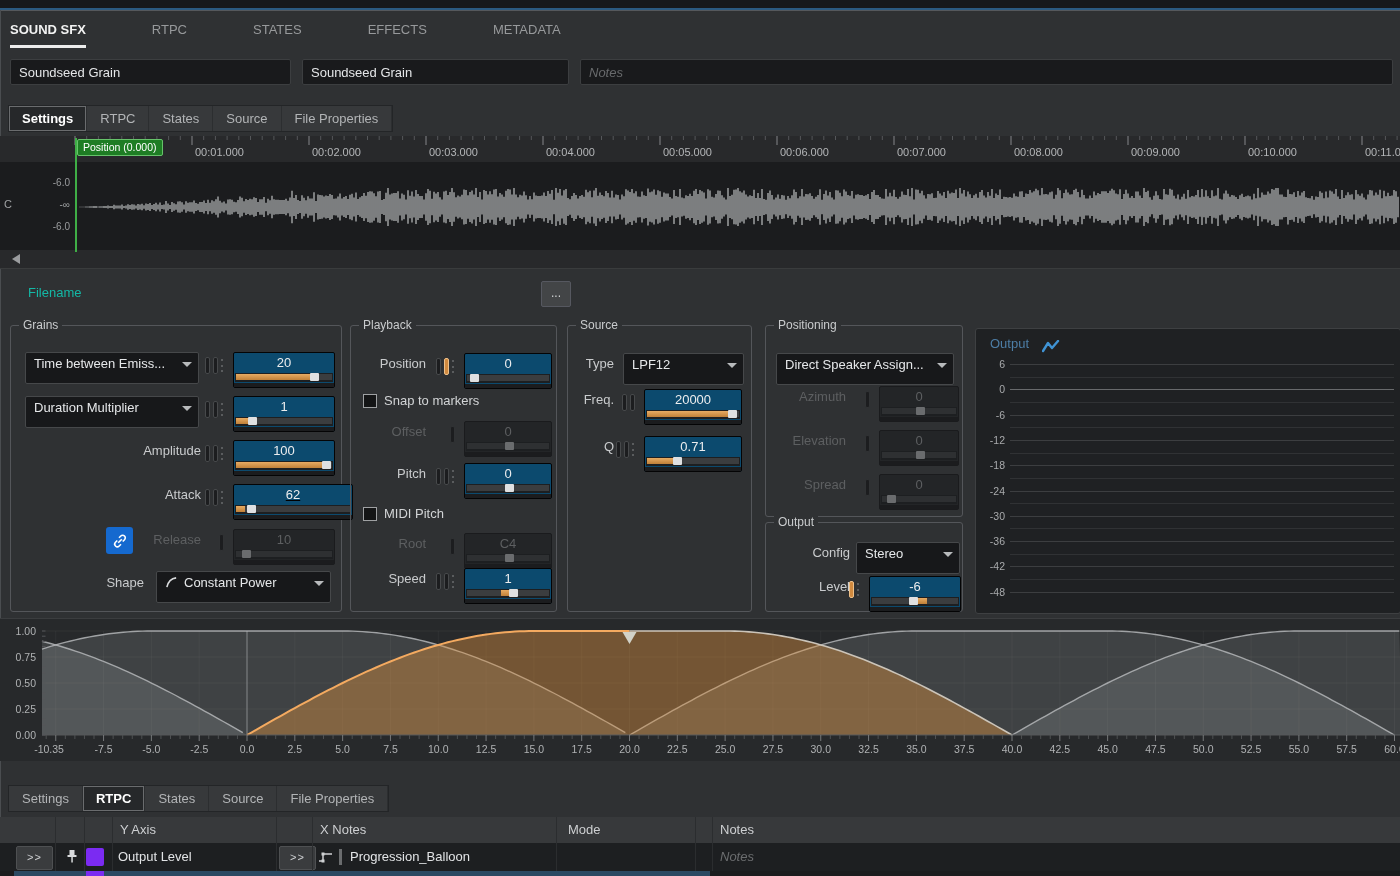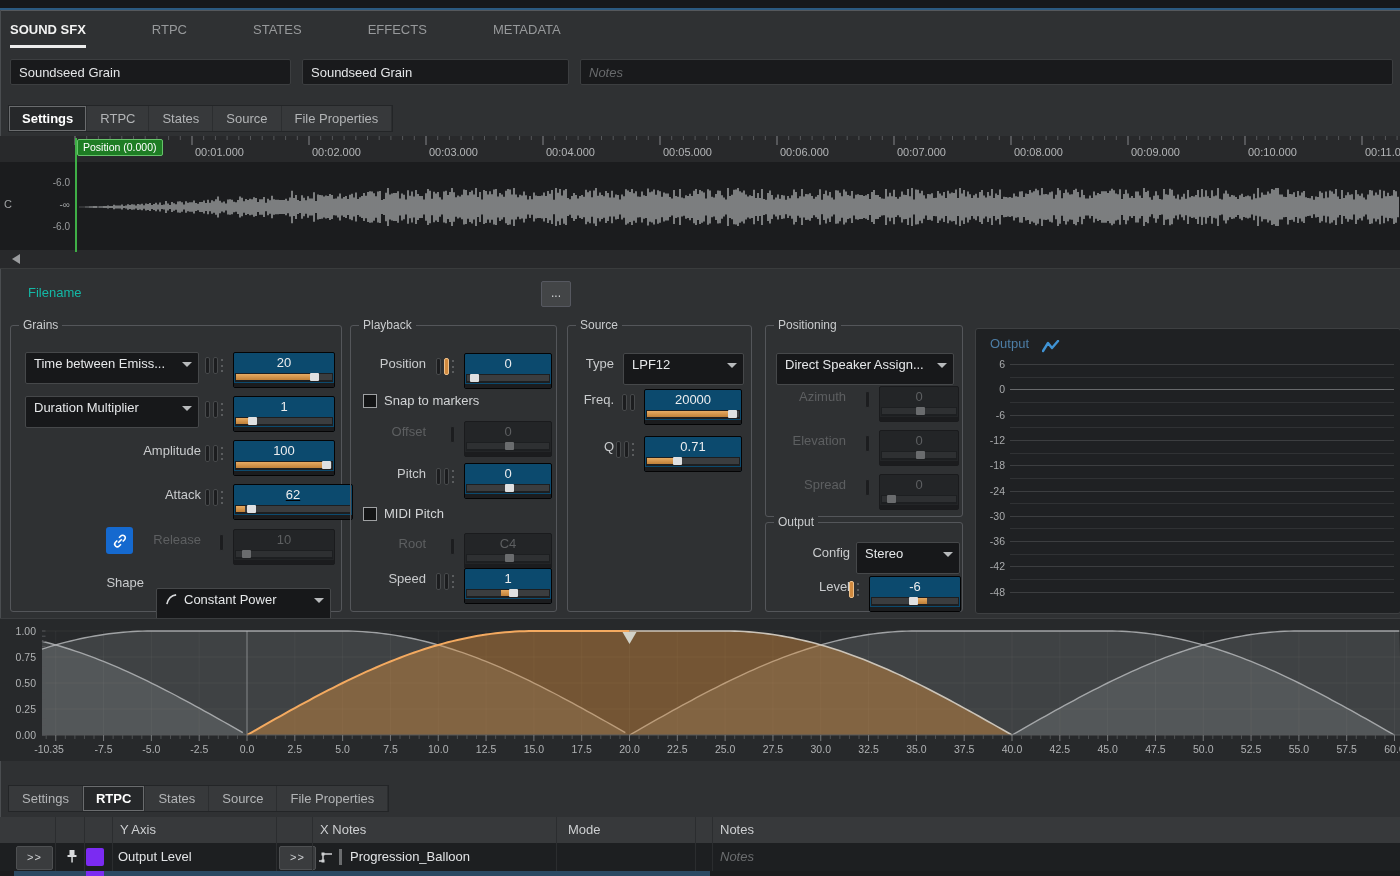--- a/index.html
+++ b/index.html
@@ -351,21 +351,21 @@
       </div>
       <div class="comp disabled" style="left: 222px; top: 203px; width: 102px;">
         <div class="val">10</div>
         <div class="sliderzone">
           <div class="track"></div>
           <div class="handle" style="left: 7.23px;"></div>
         </div>
         <div class="strip"></div>
       </div>
       <div class="plabel" style="left: 0px; top: 246px; width: 133px;">Shape</div>
-      <div class="pselect" style="left: 145px; top: 262px; width: 175px;"><span class="cicon"><svg width="13" height="13" viewBox="0 0 14 14">
+      <div class="pselect" style="left: 145px; top: 245px; width: 175px;"><span class="cicon"><svg width="13" height="13" viewBox="0 0 14 14">
             <path d="M2 12 Q4 3 12 2" fill="none" stroke="#d8dadc" stroke-width="1.7"></path>
           </svg></span><span>Constant Power</span><span class="arr"></span></div>
     </div>
   <div class="panel" id="panel-playback" style="left:350px;top:325px;width:205px;height:285px;">
       <span class="ptitle">Playback</span>
       <div class="plabel" style="left: 0px; top: 27px; width: 75px;">Position</div>
       <div class="pillrow" style="left: 85px; top: 29px;">
         <span class="pill"></span>
         <span class="pill orange"></span>
         <span class="dots">

